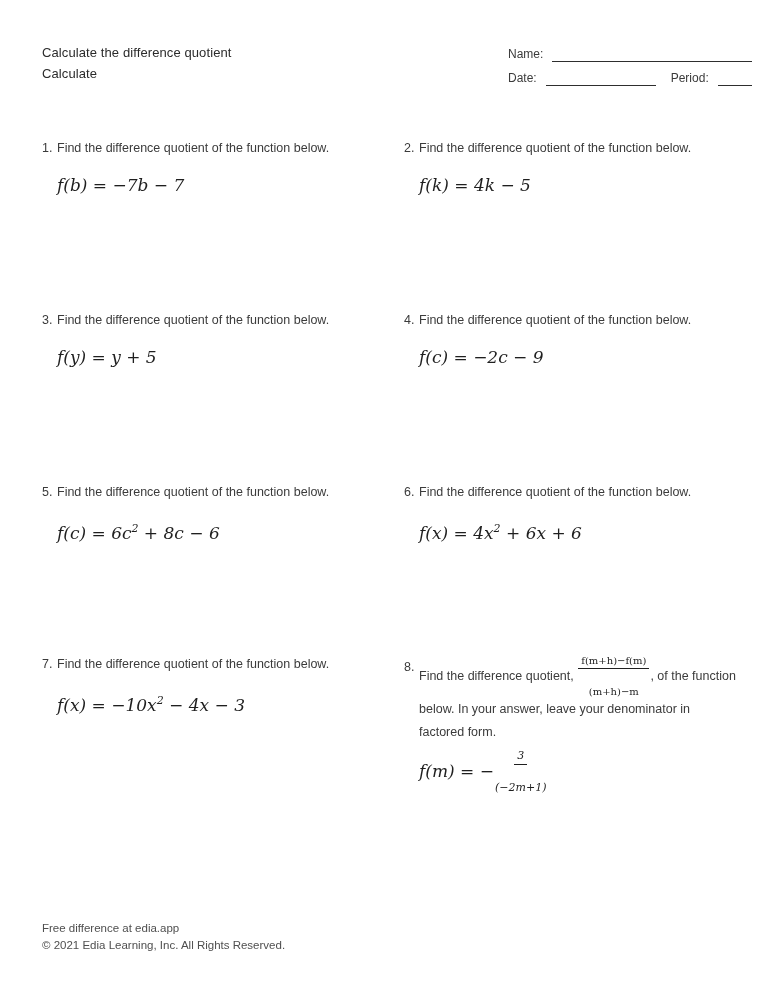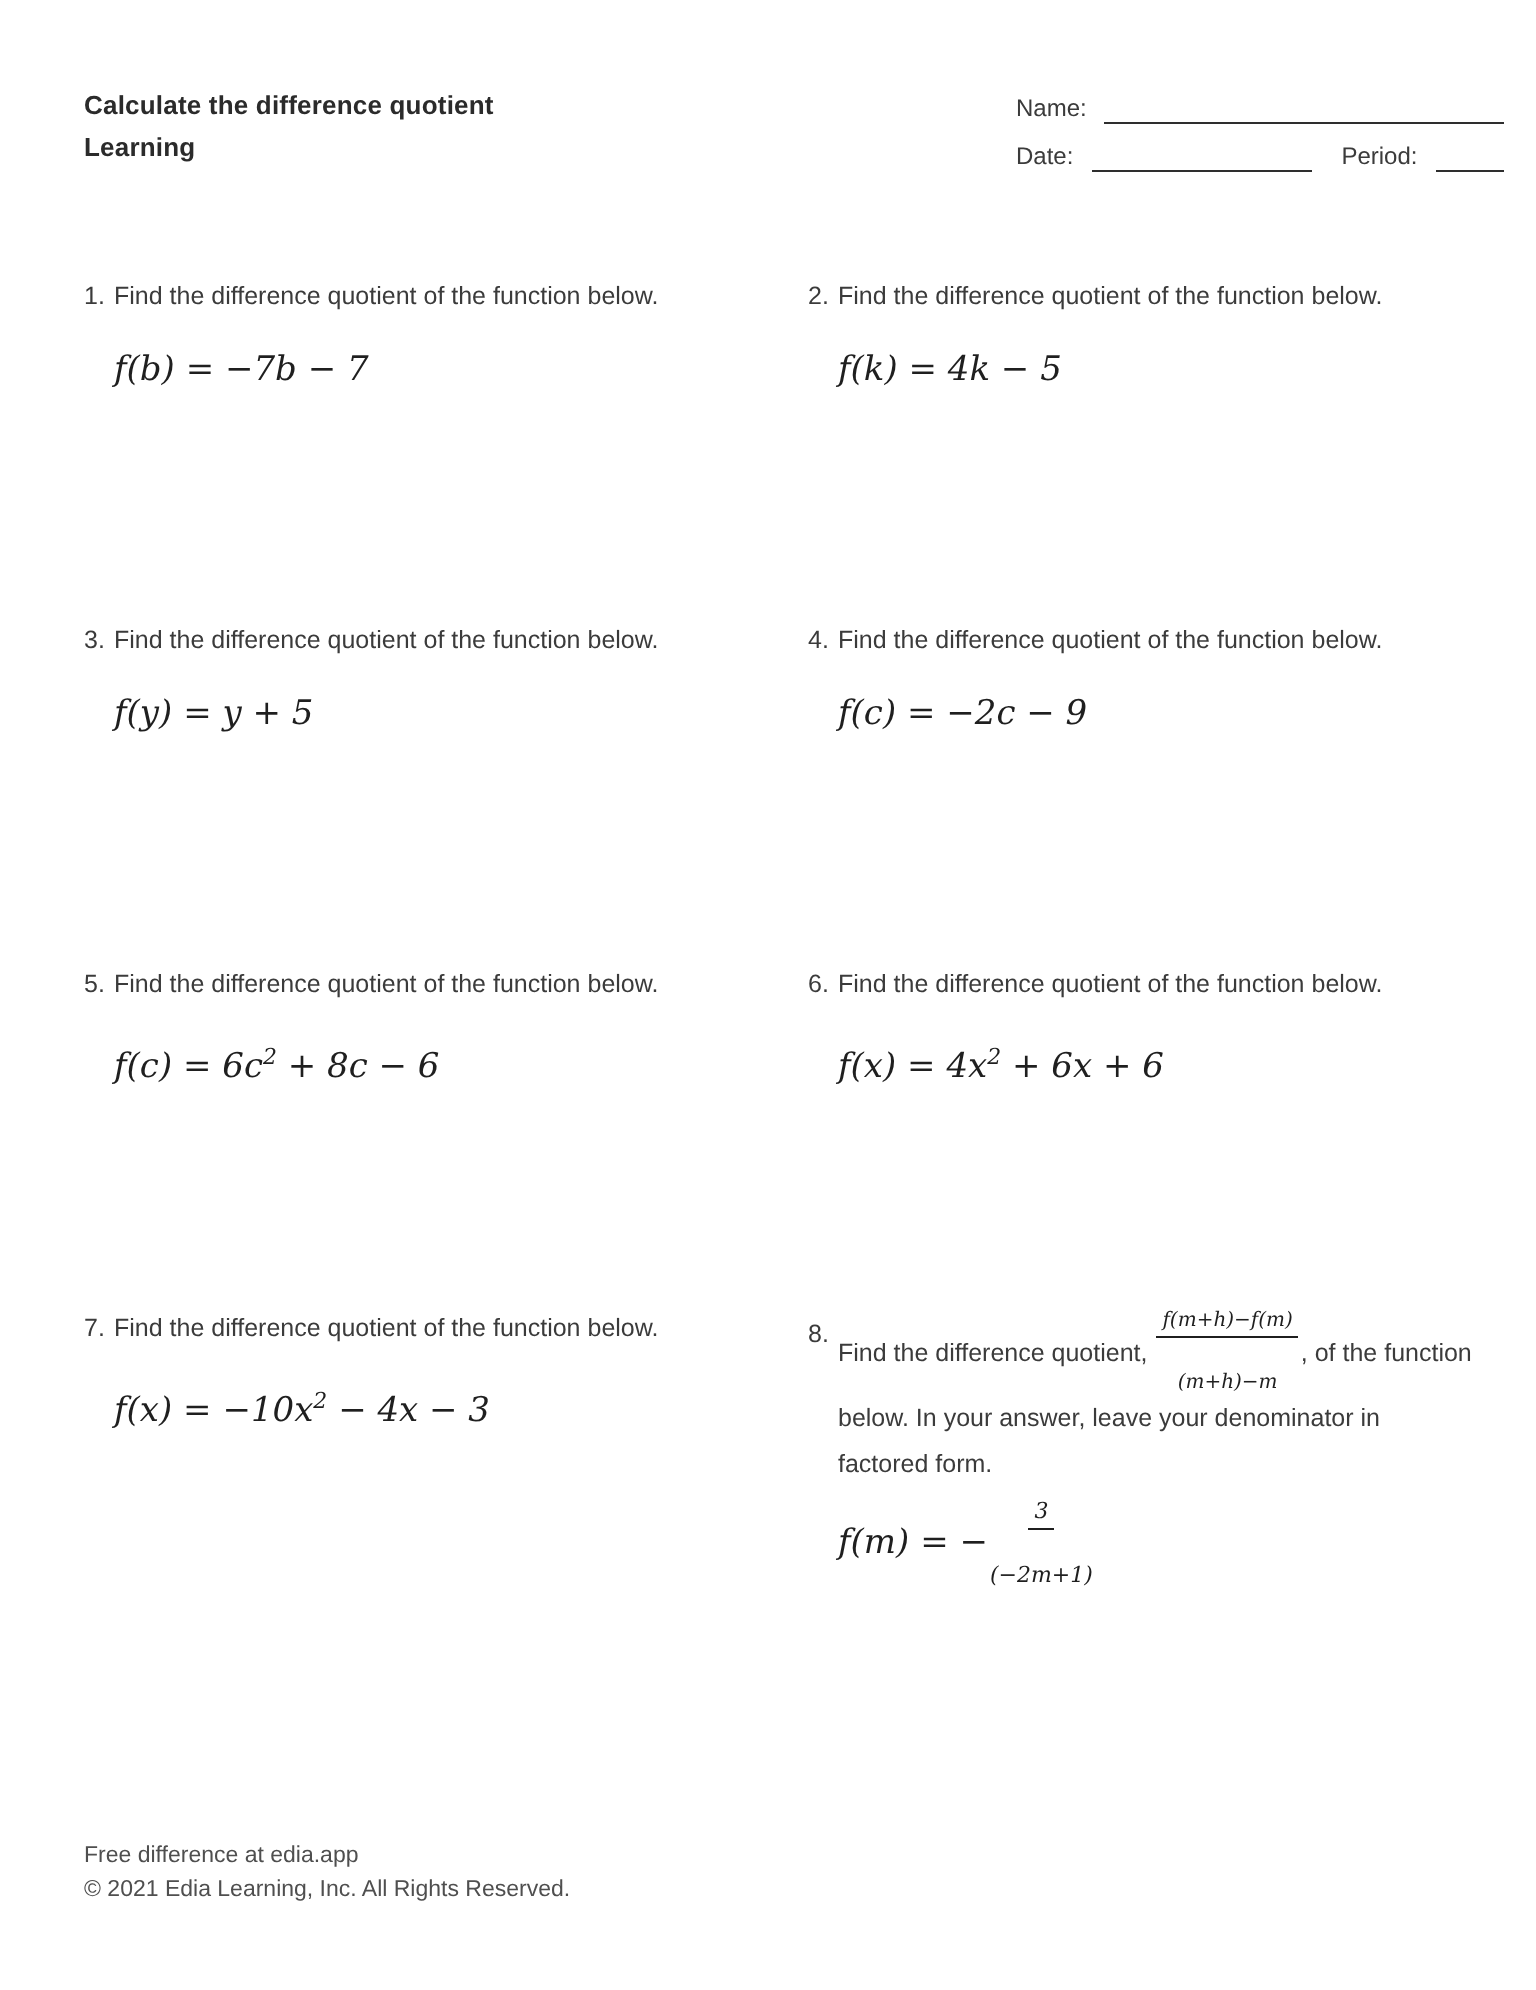--- a/index.html
+++ b/index.html
@@ -13,21 +13,21 @@
     background: #ffffff;
     overflow: hidden;
   }
 
   
   .title-block {
     position: absolute;
     left: 42px;
     top: 42px;
     font-size: 13px;
-    font-weight: bold;
+    font-weight: normal;
     color: #2b2b2b;
     line-height: 21px;
     letter-spacing: 0.1px;
   }
 
   .fields {
     position: absolute;
     left: 508px;
     top: 45px;
     width: 244px;
@@ -80,21 +80,20 @@
   }
   .math sup { font-size: 11px; }
 
   
   .frac {
     display: inline-flex;
     flex-direction: column;
     align-items: center;
     vertical-align: middle;
     font-family: "DejaVu Serif", serif;
-    font-style: italic;
     color: #1f1f1f;
     line-height: 1.15;
     margin: 0 1px;
   }
   .frac .fnum { padding: 0 3px 1px; border-bottom: 1px solid #1f1f1f; }
   .frac .fden { padding-top: 17px; }
   .frac-inline { font-size: 10px; position: relative; top: -1px; }
   .frac-math { font-size: 11px; }
 
   .p8-prompt { line-height: 23px; }
@@ -110,21 +109,21 @@
     line-height: 16.5px;
   }
 </style>
 </head>
 <body>
 
 <div class="page">
 
   <div class="title-block">
     <div>Calculate the difference quotient</div>
-    <div>Learning</div>
+    <div>Calculate</div>
   </div>
 
   <div class="fields">
     <div class="field-row">
       <span class="label">Name:</span>
       <span class="uline name-line"></span>
     </div>
     <div class="field-row">
       <span class="label">Date:</span>
       <span class="uline date-line"></span>

